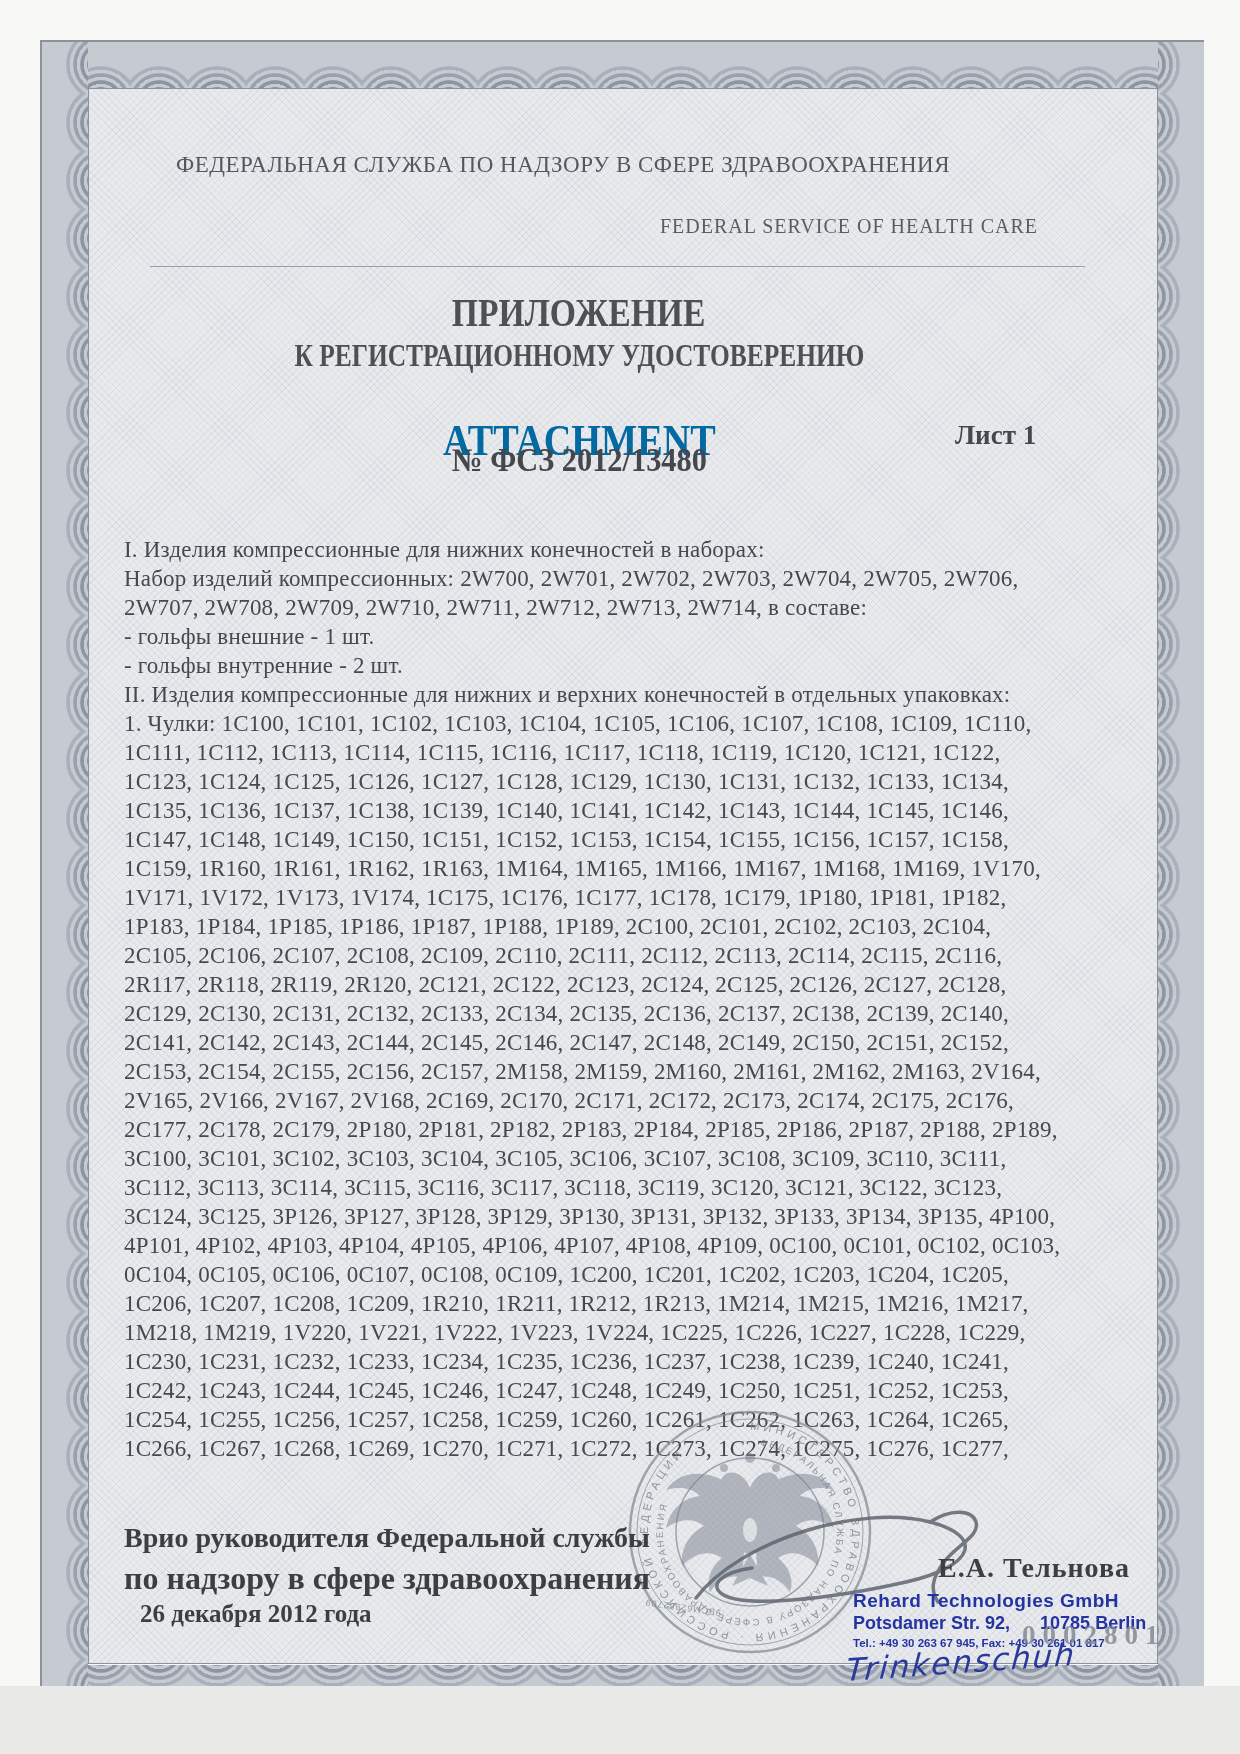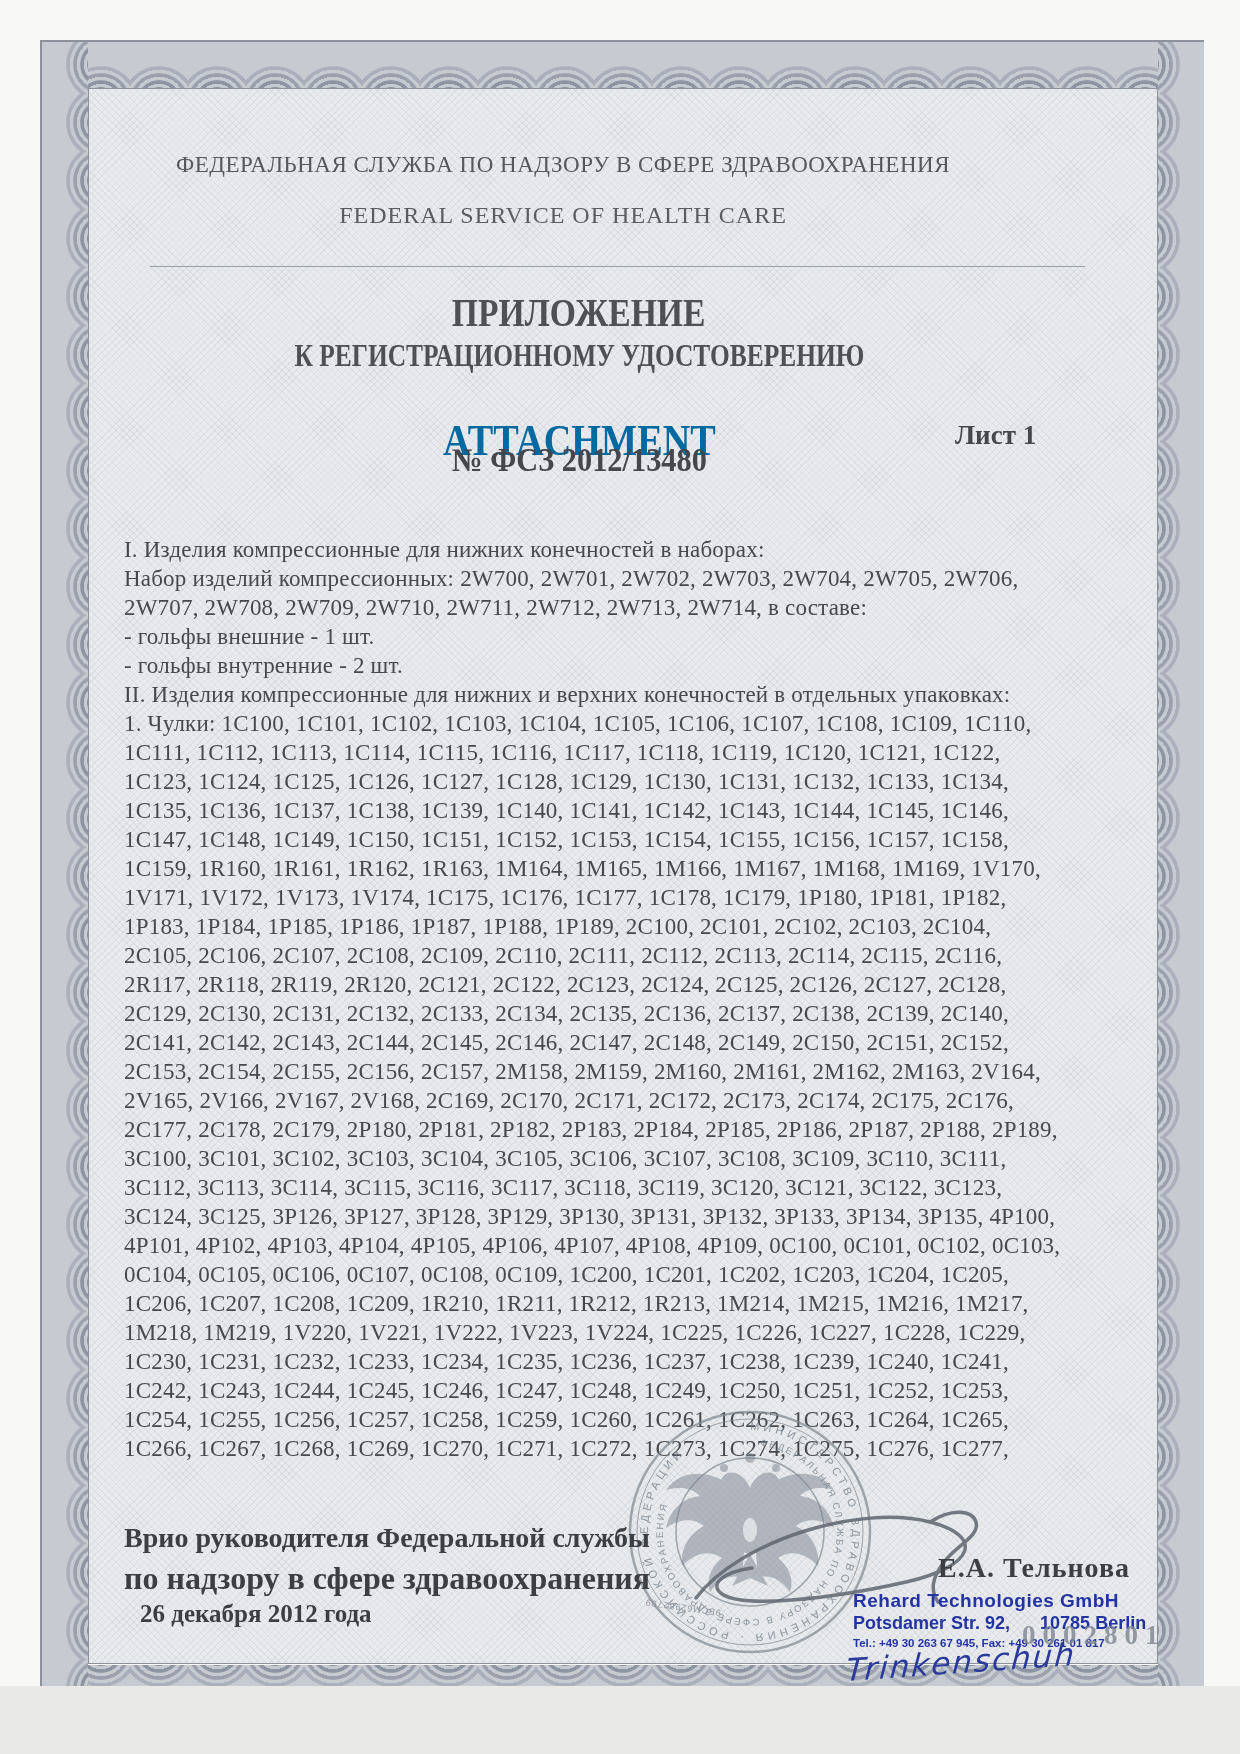--- a/index.html
+++ b/index.html
@@ -51,22 +51,22 @@
       repeating-linear-gradient(45deg, rgba(130,138,150,.10) 0 1px, rgba(0,0,0,0) 1px 5px),
       repeating-linear-gradient(135deg, rgba(130,138,150,.10) 0 1px, rgba(0,0,0,0) 1px 5px);
   }
 
   
   .org-ru {
     left:88px; top:152px; width:950px; text-align:center;
     font-size:23px; letter-spacing:.5px; color:#55575c;
   }
   .org-en {
-    left:88px; top:202px; width:950px; text-align:center;
-    font-size:24px; letter-spacing:1px; color:#5a5c60;
+    left:88px; top:215px; width:950px; text-align:right;
+    font-size:20px; letter-spacing:1px; color:#5a5c60;
   }
   .divider { left:150px; top:266px; width:935px; border-top:1.5px solid #9aa0a8; }
   .title-ru-1, .title-ru-2, .title-en, .doc-num { left:104px; width:950px; text-align:center; color:#4e5054; font-weight:bold; }
   .title-ru-1 { top:288px; font-size:41px; }
   .title-ru-2 { top:338px; font-size:31px; }
   .title-en   { top:398px; font-size:45px; color:#0369a1;margin-top:16px; }
   .doc-num    { top:442px; font-size:33px; color:#45474c; }
   .squeeze82 { display:inline-block; transform:scaleX(.82); transform-origin:center; white-space:nowrap; }
   .squeeze85 { display:inline-block; transform:scaleX(.85); transform-origin:center; white-space:nowrap; }
   .squeeze92 { display:inline-block; transform:scaleX(.92); transform-origin:center; white-space:nowrap; }

